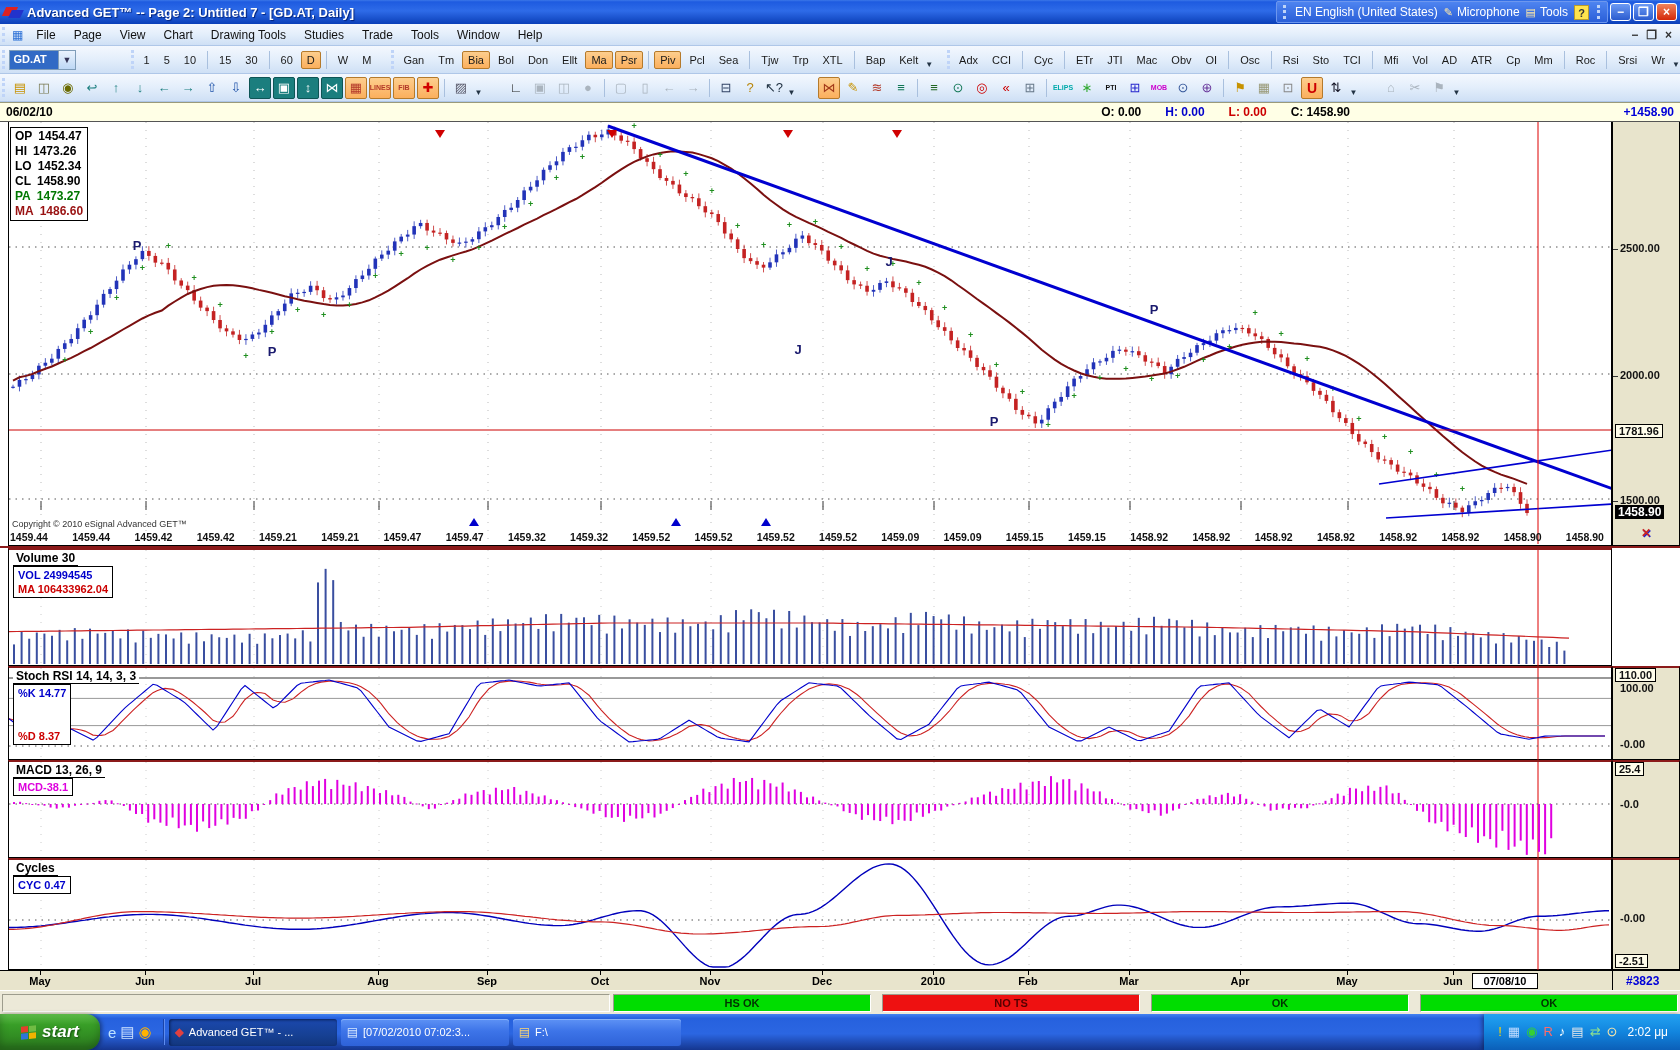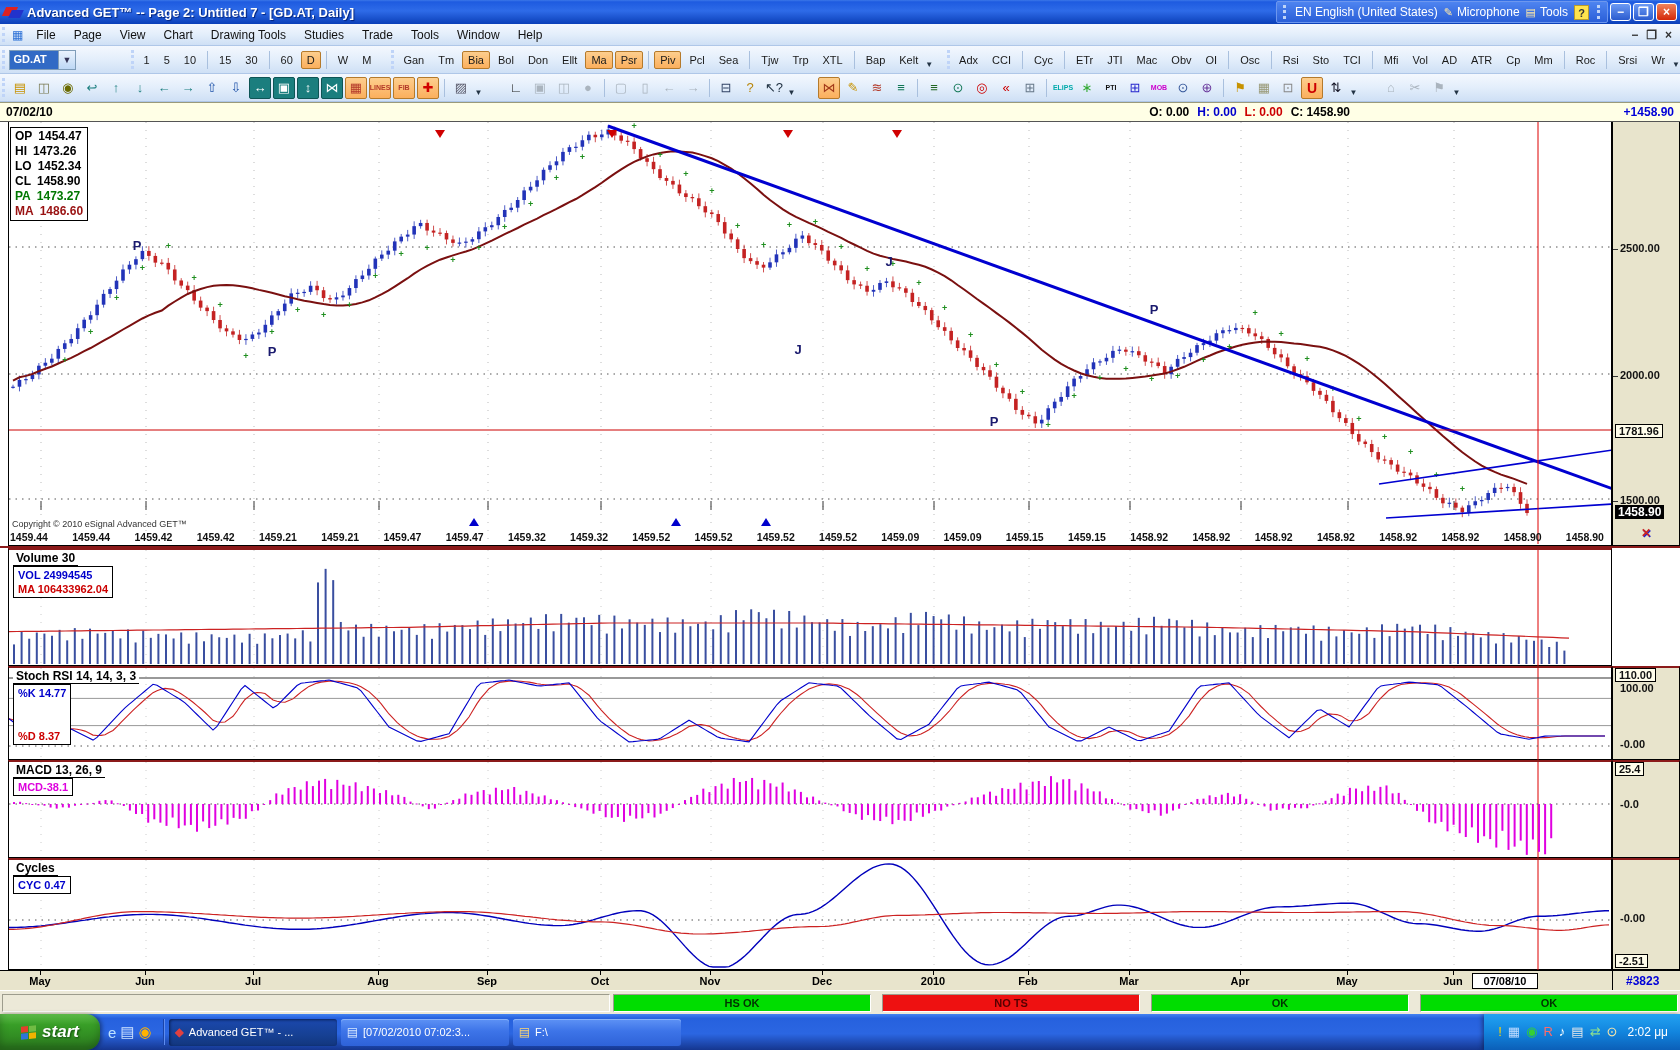--- a/index.html
+++ b/index.html
@@ -49,21 +49,21 @@
   .ibox.small{font-size:7px;font-weight:bold;letter-spacing:0;}
   .ibox.active{background:linear-gradient(180deg,#FDCE8E,#FBAF5D);border-color:#B57A2B;}
   .ibox.disabled{color:#AAB4BE !important;}
   .ibox.teal{background:#1B7E7E;color:#fff;border-color:#0E5555;}
   .ddarrow{width:11px;height:22px;font-size:8px;color:#234;display:flex;align-items:flex-end;justify-content:center;padding-bottom:2px;}
 
   
   #infobar{left:0;top:102px;width:1680px;height:20px;background:#FFFFE6;border-top:1px solid #9a9a7a;
     border-bottom:1px solid #555;display:flex;align-items:center;font-size:12px;font-weight:bold;}
   #info-date{margin-left:6px;}
-  #info-fields{margin-left:auto;display:flex;gap:8px;margin-right:330px;justify-content:flex-end;}
+  #info-fields{margin-left:auto;display:flex;gap:24px;margin-right:330px;justify-content:flex-end;}
   #info-last{position:absolute;right:6px;color:#0000D8;}
 
   
   .plotwrap{position:absolute;left:8px;width:1604px;background:#fff;border:1px solid #000;border-top:none;}
   .scalecol{position:absolute;left:1612px;width:68px;background:#E8E4CC;border:1px solid #000;border-top:none;
     font-size:11px;font-weight:bold;color:#111;}
   .scalecol .tick{position:absolute;left:0;width:5px;border-top:1px solid #333;}
   .slabel{position:absolute;left:7px;white-space:nowrap;}
   .sbox{position:absolute;left:2px;background:#FFFDEB;border:1px solid #000;padding:0 3px;white-space:nowrap;}
   .sdark{position:absolute;left:2px;background:#000;color:#fff;padding:0 3px;white-space:nowrap;}
@@ -321,21 +321,21 @@
         <span class="ddarrow">▼</span>
         <span class="grip" style="margin: 0px 8px;"></span>
         <span class="ibox disabled">⌂</span>
         <span class="ibox disabled">✂</span>
         <span class="ibox disabled">⚑</span>
         <span class="ddarrow">▼</span>
       </span>
   </div>
 
   <div id="infobar" class="abs">
-    <span id="info-date">07/02/10</span>
+    <span id="info-date">06/02/10</span>
     <span id="info-fields">
         <span style="color: rgb(0, 0, 0);">O: 0.00</span>
         <span style="color: rgb(0, 0, 204);">H: 0.00</span>
         <span style="color: rgb(204, 0, 0);">L: 0.00</span>
         <span style="color: rgb(0, 0, 0);">C: 1458.90</span>
       </span>
     <span id="info-last">+1458.90</span>
   </div>
 
   <div class="plotwrap abs" id="main-plot" style="top:122px;height:424px;">

